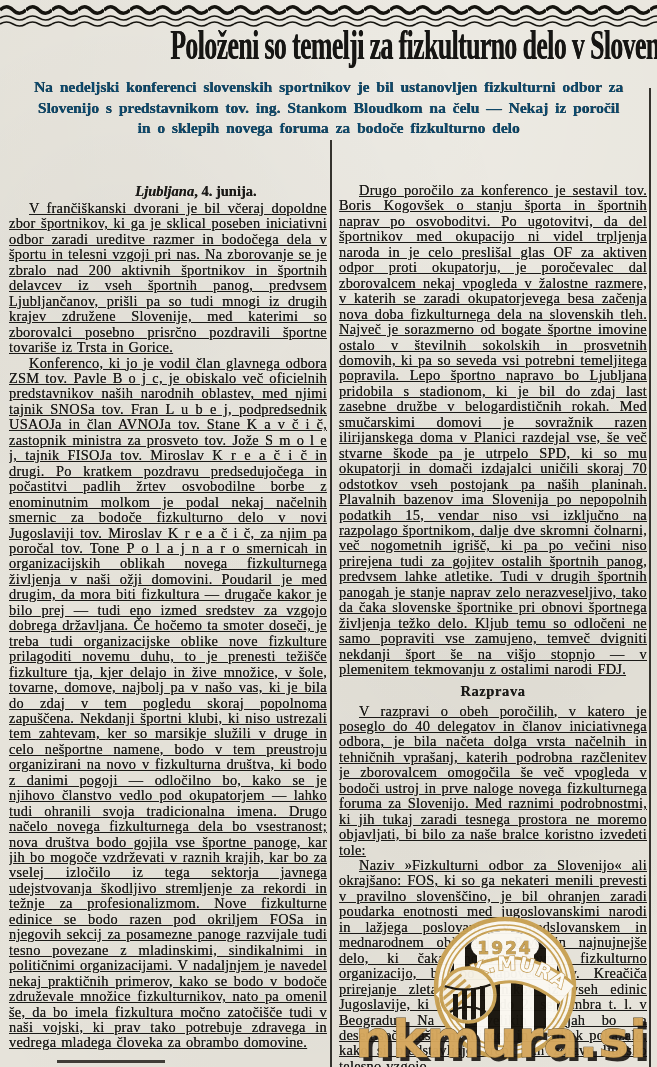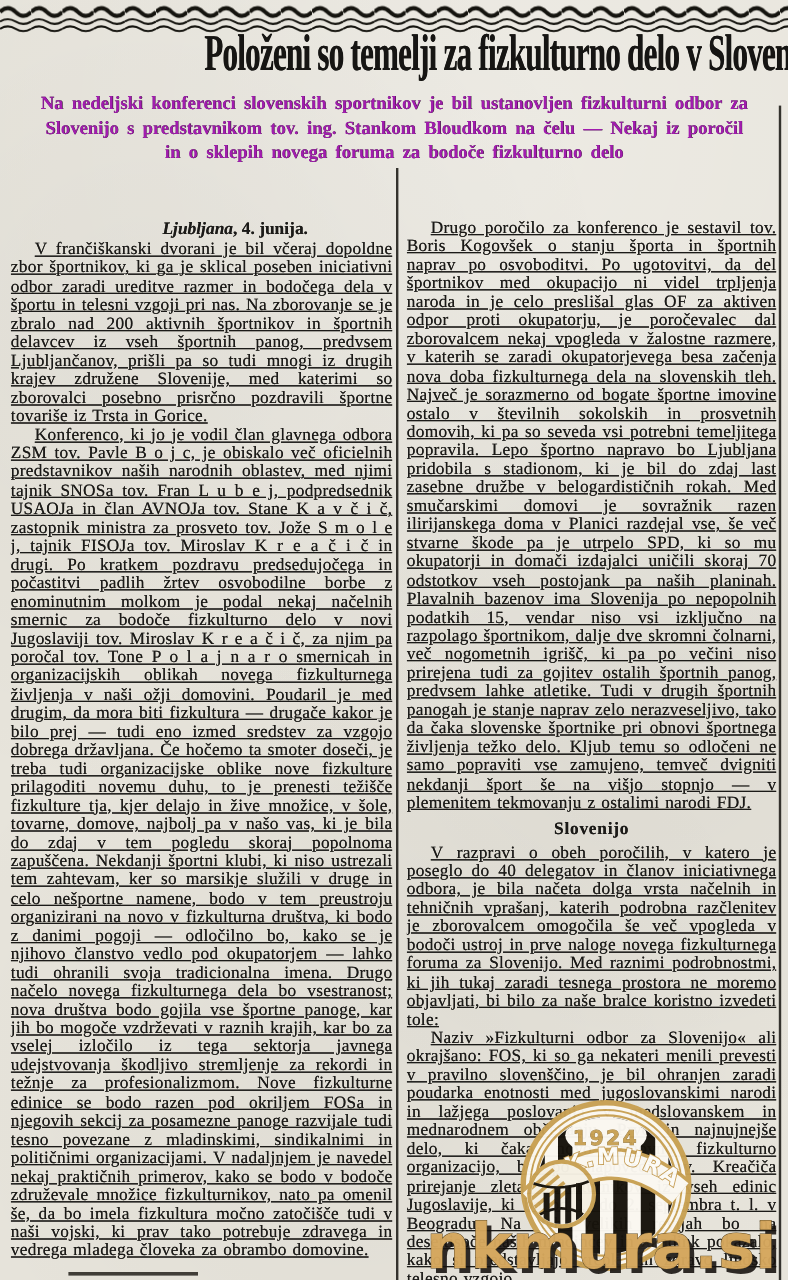--- a/index.html
+++ b/index.html
@@ -17,21 +17,21 @@
   .wave-border{position:absolute;top:3px;left:0;}
   .headline{
     position:absolute;top:20px;left:0;width:657px;text-align:center;
     font-weight:bold;font-size:43px;white-space:nowrap;color:#161513;
     letter-spacing:-1px;
   }
   .headline .squeeze{display:inline-block;transform:scaleX(0.60);transform-origin:center;
     text-shadow:0.5px 0 0 #161513;}
   .subhead{
     position:absolute;top:77px;left:28px;width:601px;text-align:center;
-    font-weight:bold;font-size:15.5px;line-height:20.5px;word-spacing:3px;color:#a21caf;
+    font-weight:bold;font-size:15.5px;line-height:20.5px;word-spacing:3px;color:#0c4a6e;
     text-shadow:0.3px 0 0 #1d1c19;
   }
   .col{position:absolute;top:151px;overflow:hidden;height:928px;margin-top:32px;}
   .col-left{left:9px;width:318px;}
   .col-right{left:339px;width:308px;}
   .col p{
     margin:0;text-indent:20px;text-align:justify;
     font-size:14.4px;line-height:15.45px;letter-spacing:0.25px;word-spacing:1px;
     text-shadow:0 0 0.5px rgba(25,24,20,0.85);
     text-decoration:underline;
@@ -76,21 +76,21 @@
 <div class="rule end-rule"></div>
 
 <div class="col col-left">
   <div class="dateline"><span class="place">Ljubljana</span><span>, 4. junija.</span></div>
   <p>V frančiškanski dvorani je bil včeraj dopoldne zbor športnikov, ki ga je sklical poseben iniciativni odbor zaradi ureditve razmer in bodočega dela v športu in telesni vzgoji pri nas. Na zborovanje se je zbralo nad 200 aktivnih športnikov in športnih delavcev iz vseh športnih panog, predvsem Ljubljančanov, prišli pa so tudi mnogi iz drugih krajev združene Slovenije, med katerimi so zborovalci posebno prisrčno pozdravili športne tovariše iz Trsta in Gorice.</p>
   <p>Konferenco, ki jo je vodil član glavnega odbora ZSM tov. Pavle B o j c, je obiskalo več oficielnih predstavnikov naših narodnih oblastev, med njimi tajnik SNOSa tov. Fran L u b e j, podpredsednik USAOJa in član AVNOJa tov. Stane K a v č i č, zastopnik ministra za prosveto tov. Jože S m o l e j, tajnik FISOJa tov. Miroslav K r e a č i č in drugi. Po kratkem pozdravu predsedujočega in počastitvi padlih žrtev osvobodilne borbe z enominutnim molkom je podal nekaj načelnih smernic za bodoče fizkulturno delo v novi Jugoslaviji tov. Miroslav K r e a č i č, za njim pa poročal tov. Tone P o l a j n a r o smernicah in organizacijskih oblikah novega fizkulturnega življenja v naši ožji domovini. Poudaril je med drugim, da mora biti fizkultura — drugače kakor je bilo prej — tudi eno izmed sredstev za vzgojo dobrega državljana. Če hočemo ta smoter doseči, je treba tudi organizacijske oblike nove fizkulture prilagoditi novemu duhu, to je prenesti težišče fizkulture tja, kjer delajo in žive množice, v šole, tovarne, domove, najbolj pa v našo vas, ki je bila do zdaj v tem pogledu skoraj popolnoma zapuščena. Nekdanji športni klubi, ki niso ustrezali tem zahtevam, ker so marsikje služili v druge in celo nešportne namene, bodo v tem preustroju organizirani na novo v fizkulturna društva, ki bodo z danimi pogoji — odločilno bo, kako se je njihovo članstvo vedlo pod okupatorjem — lahko tudi ohranili svoja tradicionalna imena. Drugo načelo novega fizkulturnega dela bo vsestranost; nova društva bodo gojila vse športne panoge, kar jih bo mogoče vzdrževati v raznih krajih, kar bo za vselej izločilo iz tega sektorja javnega udejstvovanja škodljivo stremljenje za rekordi in težnje za profesionalizmom. Nove fizkulturne edinice se bodo razen pod okriljem FOSa in njegovih sekcij za posamezne panoge razvijale tudi tesno povezane z mladinskimi, sindikalnimi in političnimi organizacijami. V nadaljnjem je navedel nekaj praktičnih primerov, kako se bodo v bodoče združevale množice fizkulturnikov, nato pa omenil še, da bo imela fizkultura močno zatočišče tudi v naši vojski, ki prav tako potrebuje zdravega in vedrega mladega človeka za obrambo domovine.</p>
 </div>
 
 <div class="col col-right">
   <p>Drugo poročilo za konferenco je sestavil tov. Boris Kogovšek o stanju športa in športnih naprav po osvoboditvi. Po ugotovitvi, da del športnikov med okupacijo ni videl trpljenja naroda in je celo preslišal glas OF za aktiven odpor proti okupatorju, je poročevalec dal zborovalcem nekaj vpogleda v žalostne razmere, v katerih se zaradi okupatorjevega besa začenja nova doba fizkulturnega dela na slovenskih tleh. Največ je sorazmerno od bogate športne imovine ostalo v številnih sokolskih in prosvetnih domovih, ki pa so seveda vsi potrebni temeljitega popravila. Lepo športno napravo bo Ljubljana pridobila s stadionom, ki je bil do zdaj last zasebne družbe v belogardističnih rokah. Med smučarskimi domovi je sovražnik razen ilirijanskega doma v Planici razdejal vse, še več stvarne škode pa je utrpelo SPD, ki so mu okupatorji in domači izdajalci uničili skoraj 70 odstotkov vseh postojank pa naših planinah. Plavalnih bazenov ima Slovenija po nepopolnih podatkih 15, vendar niso vsi izključno na razpolago športnikom, dalje dve skromni čolnarni, več nogometnih igrišč, ki pa po večini niso prirejena tudi za gojitev ostalih športnih panog, predvsem lahke atletike. Tudi v drugih športnih panogah je stanje naprav zelo nerazveseljivo, tako da čaka slovenske športnike pri obnovi športnega življenja težko delo. Kljub temu so odločeni ne samo popraviti vse zamujeno, temveč dvigniti nekdanji šport še na višjo stopnjo — v plemenitem tekmovanju z ostalimi narodi FDJ.</p>
-  <div class="section-heading">Slovenijo</div>
+  <div class="section-heading">Razprava</div>
   <p>V razpravi o obeh poročilih, v katero je poseglo do 40 delegatov in članov iniciativnega odbora, je bila načeta dolga vrsta načelnih in tehničnih vprašanj, katerih podrobna razčlenitev je zborovalcem omogočila še več vpogleda v bodoči ustroj in prve naloge novega fizkulturnega foruma za Slovenijo. Med raznimi podrobnostmi, ki jih tukaj zaradi tesnega prostora ne moremo objavljati, bi bilo za naše bralce koristno izvedeti tole:</p>
   <p>Naziv »Fizkulturni odbor za Slovenijo« ali okrajšano: FOS, ki so ga nekateri menili prevesti v pravilno slovenščino, je bil ohranjen zaradi poudarka enotnosti med jugoslovanskimi narodi in lažjega poslovanja v medslovanskem in mednarodnem občevanju. Prvo in najnujnejše delo, ki čaka novo vrhovno fizkulturno organizacijo, bo po napovedi tov. Kreačiča prirejanje zleta fizkulturnikov iz vseh edinic Jugoslavije, ki bo od 1. do 2. septembra t. l. v Beogradu. Na teh velikih revijah bo na desettisoče naših mladincev in mladink pokazalo, kako si predstavljajo krepko in zdravo ljudsko telesno vzgojo.</p>
 </div>
 
 <svg class="watermark" width="387" height="177" viewBox="0 0 387 177">
   <defs>
     <clipPath id="badgeClip">
         <circle cx="235" cy="98" r="57"></circle>
       </clipPath>
     <clipPath id="ballClip">

